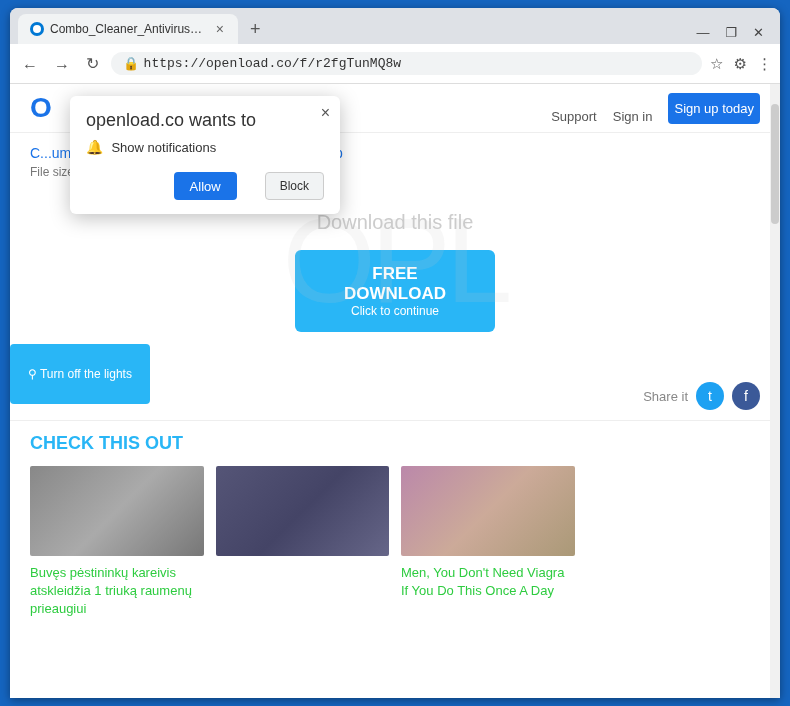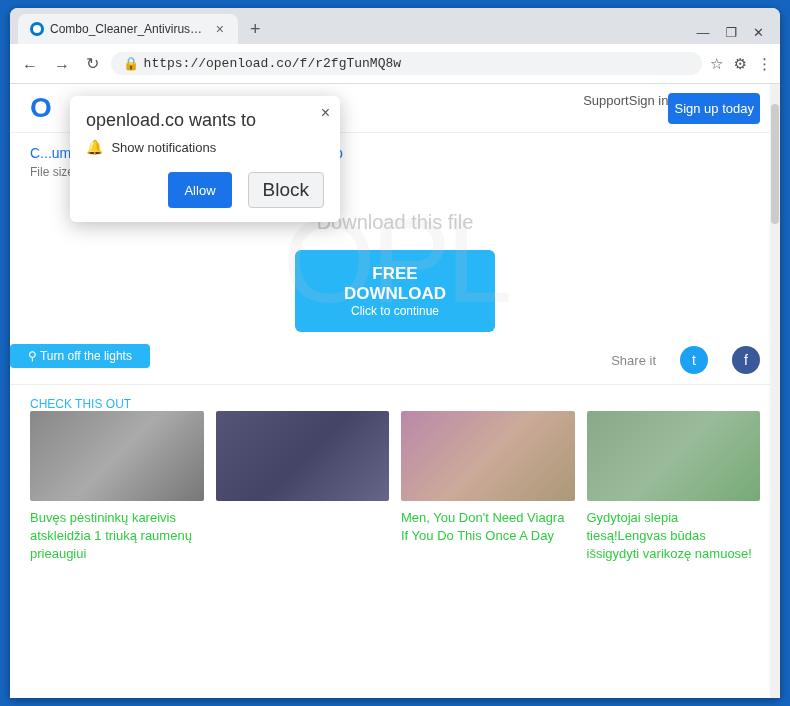--- a/index.html
+++ b/index.html
@@ -177,59 +177,60 @@
       gap: 8px;
       margin-bottom: 14px;
     }
     .bell-icon { font-size: 14px; color: #444; }
     .popup-notification-text {
       font-size: 13px;
       color: #333;
     }
     .popup-buttons {
       display: flex;
-      gap: 16px;
+      gap: 28px;
       justify-content: flex-end;
       margin-top: 17px;
     }
     .btn-allow {
       background: #1a73e8;
       color: #fff;
       border: none;
       border-radius: 4px;
       padding: 6px 16px;
       font-size: 13px;
       cursor: pointer;
     }
     .btn-block {
       background: #f1f3f4;
       color: #333;
       border: 1px solid #ccc;
       border-radius: 4px;
       padding: 6px 14px;
-      font-size: 19px;
+      font-size: 12px;
       cursor: pointer;
     }
 
     
     .site-header {
       display: flex;
       align-items: center;
       justify-content: space-between;
       padding: 8px 20px;
       border-bottom: 1px solid #eee;
     }
     .site-logo {
       font-size: 28px;
       font-weight: bold;
       color: #1a73e8;
     }
     .site-nav {
       display: flex;
-      align-items: flex-start;
+      align-items: flex-end;
+      gap: 16px;
     }
     .nav-link {
       font-size: 13px;
       color: #555;
       cursor: pointer;
       text-decoration: none;
     }
     .btn-signup {
       background: #1a73e8;
       color: #fff;
@@ -295,33 +296,33 @@
     .btn-free-download .sub-text {
       font-size: 12px;
       font-weight: normal;
     }
     .lights-btn {
       margin-top: 12px;
       background: #29b6f6;
       color: #fff;
       border: none;
       border-radius: 4px;
-      padding: 5px 18px;
+      padding: 23px 18px;
       font-size: 12px;
       cursor: pointer;
       align-self: flex-start;
       margin-left: 0;
     }
     .share-row {
       position: absolute;
       right: 20px;
       bottom: 10px;
       display: flex;
       align-items: center;
-      gap: 24px;
+      gap: 8px;
     }
     .share-text {
       font-size: 13px;
       color: #888;
     }
     .social-icon {
       width: 28px;
       height: 28px;
       border-radius: 50%;
       display: flex;
@@ -333,23 +334,24 @@
     }
     .twitter-icon { background: #1da1f2; }
     .fb-icon { background: #3b5998; }
 
     
     .check-section {
       padding: 12px 20px;
       border-top: 1px solid #eee;
     }
     .check-title {
-      font-size: 12px;
-      font-weight: normal;
+      font-size: 18px;
+      font-weight: bold;
       color: #29b6f6;
+      margin-bottom: 12px;
     }
     .articles-grid {
       display: grid;
       grid-template-columns: repeat(4, 1fr);
       gap: 12px;
     }
     .article-card {
       cursor: pointer;
     }
     .article-title {
@@ -478,24 +480,20 @@
             <div class="img-placeholder img-1" style="background: linear-gradient(135deg, rgb(136, 136, 136) 0%, rgb(170, 170, 170) 50%, rgb(119, 119, 119) 100%);"></div>
             <div class="article-title">Buvęs pėstininkų kareivis atskleidžia 1 triuką raumenų prieaugiui</div>
           </div>
           <div class="article-card">
             <div class="img-placeholder img-2" style="background: linear-gradient(135deg, rgb(85, 85, 119) 0%, rgb(68, 68, 102) 50%, rgb(102, 102, 136) 100%);"></div>
           </div>
           <div class="article-card">
             <div class="img-placeholder img-3" style="background: linear-gradient(135deg, rgb(187, 136, 170) 0%, rgb(204, 170, 153) 50%, rgb(170, 153, 119) 100%);"></div>
             <div class="article-title">Men, You Don't Need Viagra If You Do This Once A Day</div>
           </div>
-          <div class="article-card">
-            <div class="img-placeholder img-4" style="background: linear-gradient(135deg, rgb(136, 170, 136) 0%, rgb(153, 187, 153) 50%, rgb(119, 170, 119) 100%);"></div>
-            <div class="article-title">Gydytojai slepia tiesą!Lengvas būdas išsigydyti varikozę namuose!</div>
-          </div>
         </div>
     </div>
 
     <div class="scrollbar">
       <div class="scrollbar-thumb"></div>
     </div>
 
   </div>
 </div>
 

